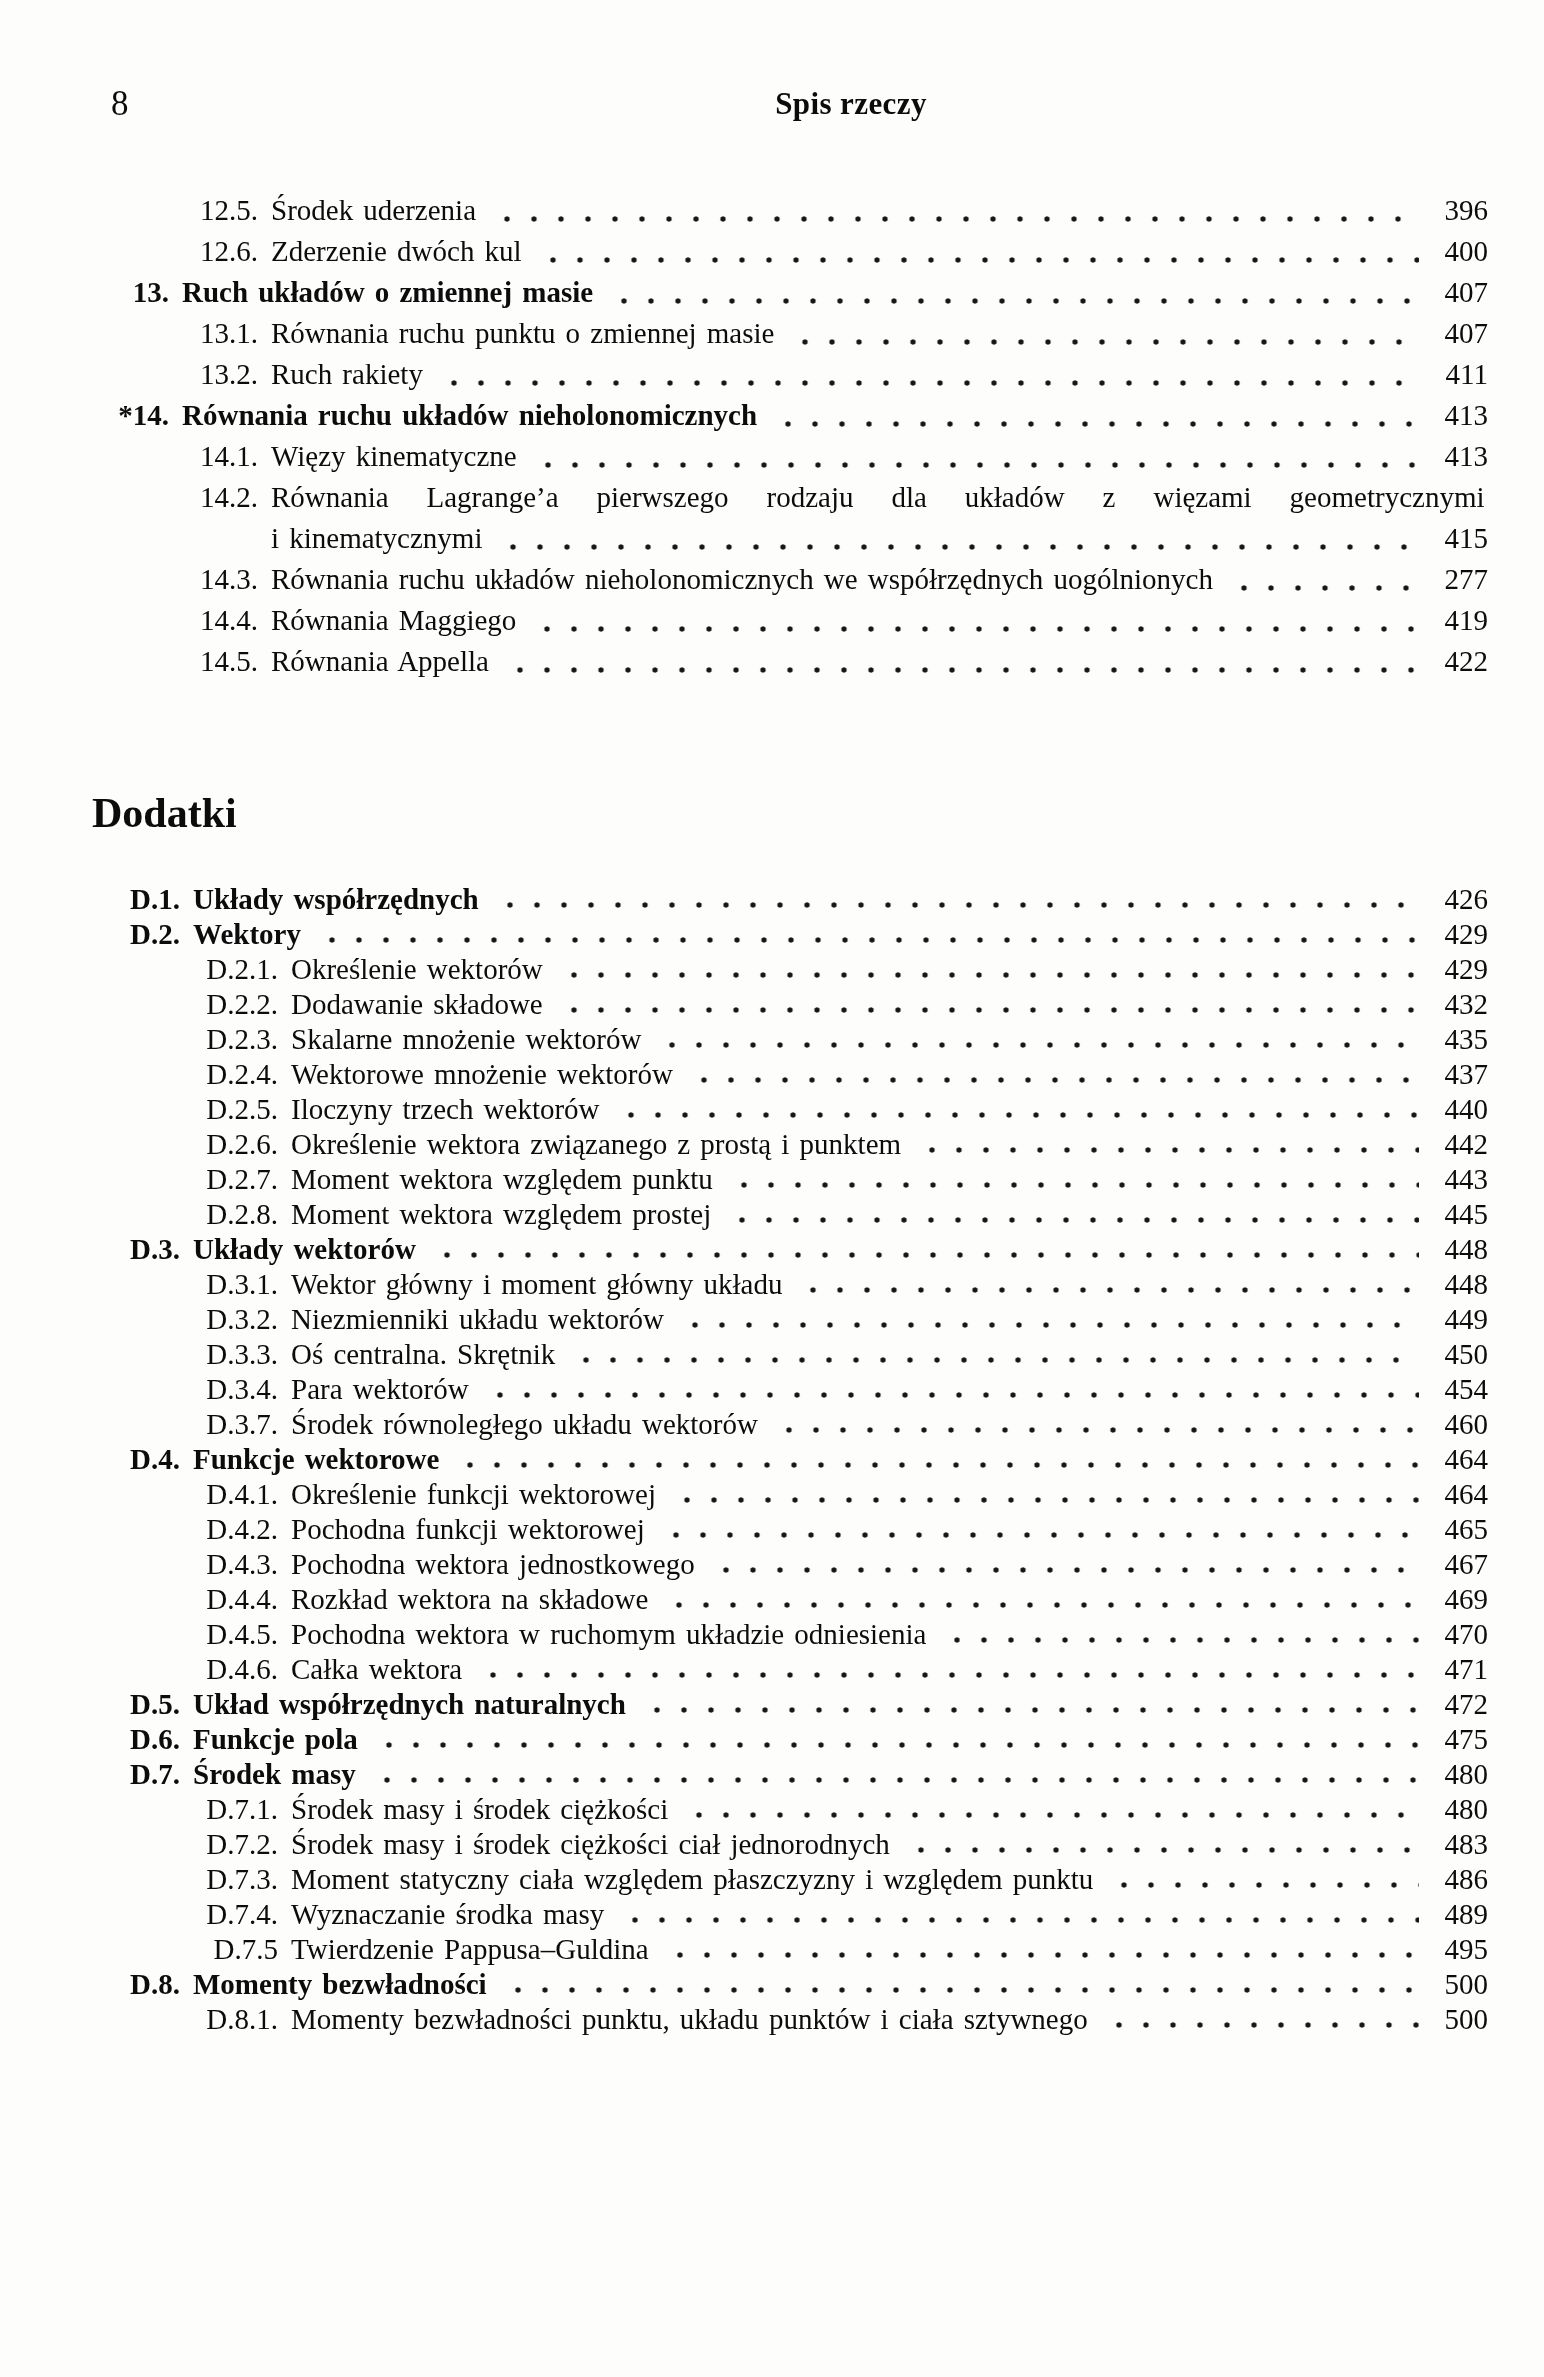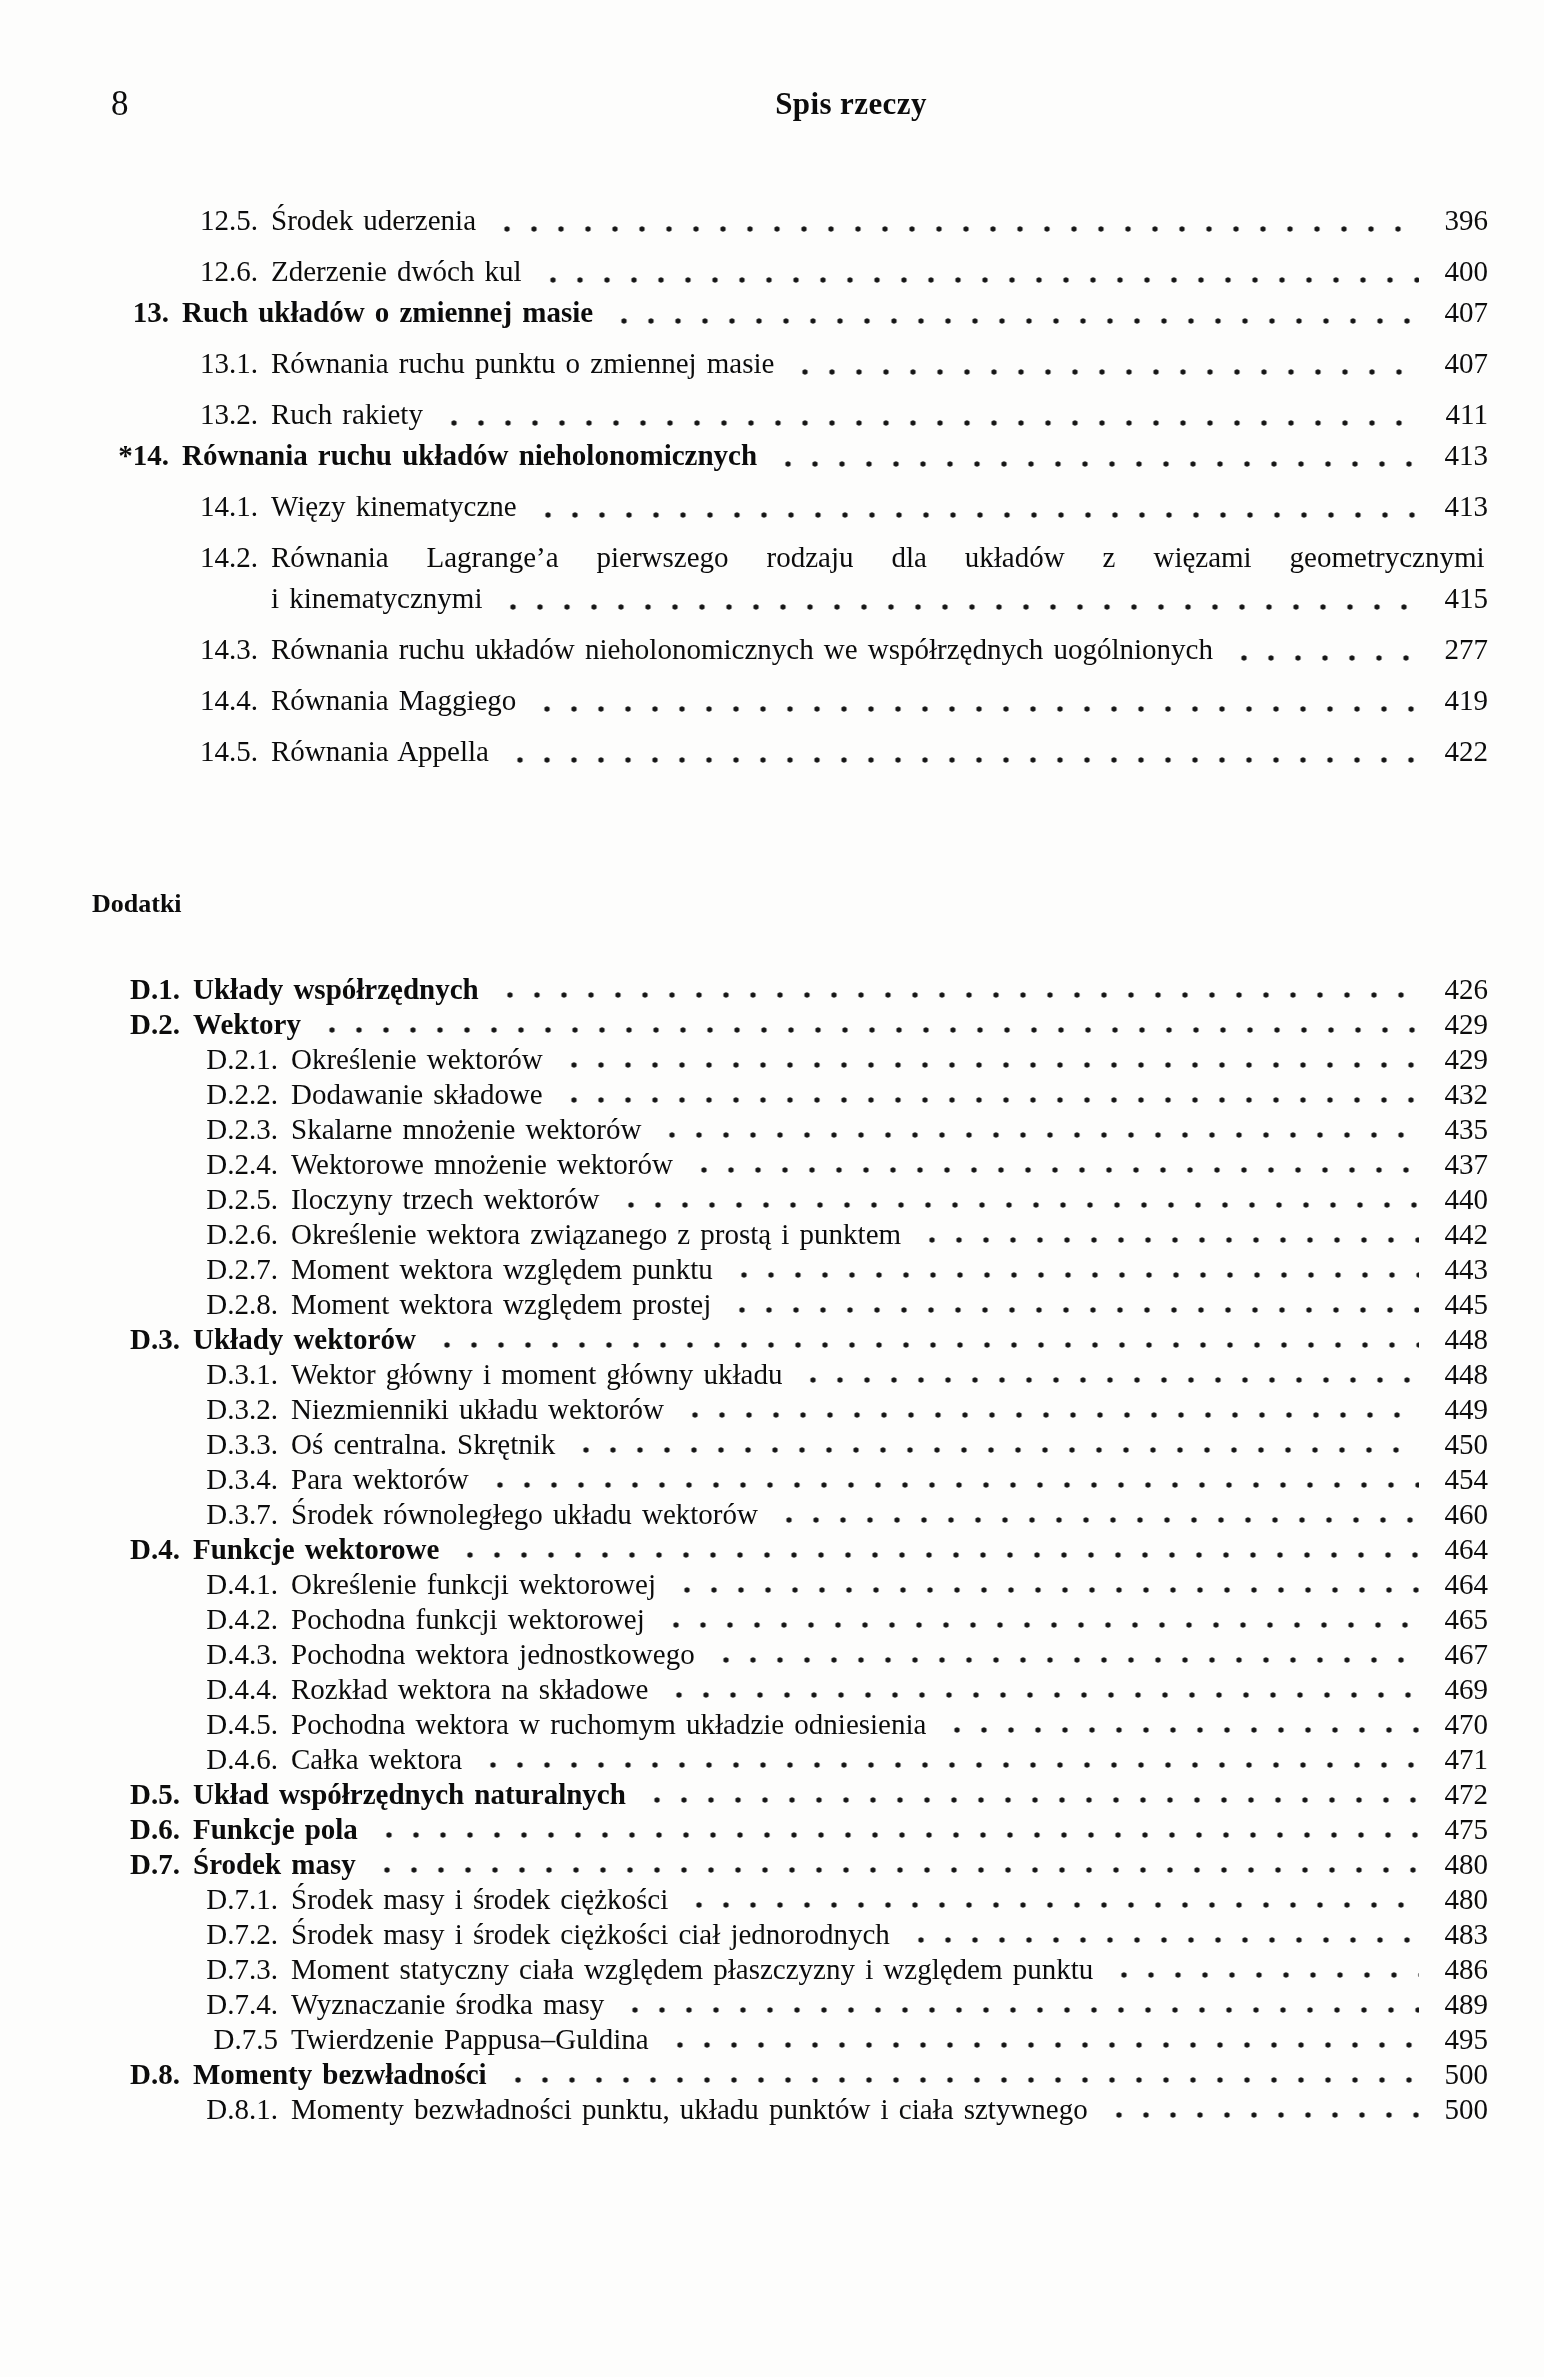--- a/index.html
+++ b/index.html
@@ -54,21 +54,21 @@
   }
   .sec-main .row     { line-height: 41px; }
   .sec-dodatki .row  { line-height: 35px; }
 
   .num {
     flex: 0 0 auto;
     text-align: right;
     white-space: pre;
   }
   .sec-main    .row.chapter .num { width: 77px;  }
-  .sec-main    .row.sub     .num { width: 166px; margin-top: 10px; }
+  .sec-main    .row.sub     .num { width: 166px; }
   .sec-dodatki .row.chapter .num { width: 88px; text-align: right; }
   .sec-dodatki .row.sub     .num { width: 186px; }
 
   .text {
     flex: 0 1 auto;
     padding-left: 13px;
     white-space: nowrap;
   }
   .row.bold .num,
   .row.bold .text { font-weight: bold; }
@@ -94,21 +94,21 @@
   }
   .page-no {
     flex: 0 0 auto;
     min-width: 60px;
     text-align: right;
     font-weight: normal;
   }
   
   .section-heading {
     margin: 112px 0 49px 0;
-    font-size: 26px;
+    font-size: 42px;
     line-height: 39px;
     font-weight: bold;
   }
 </style>
 </head>
 <body>
 
 <div class="page">
   <div class="header">
     <span class="pagenum">8</span>

